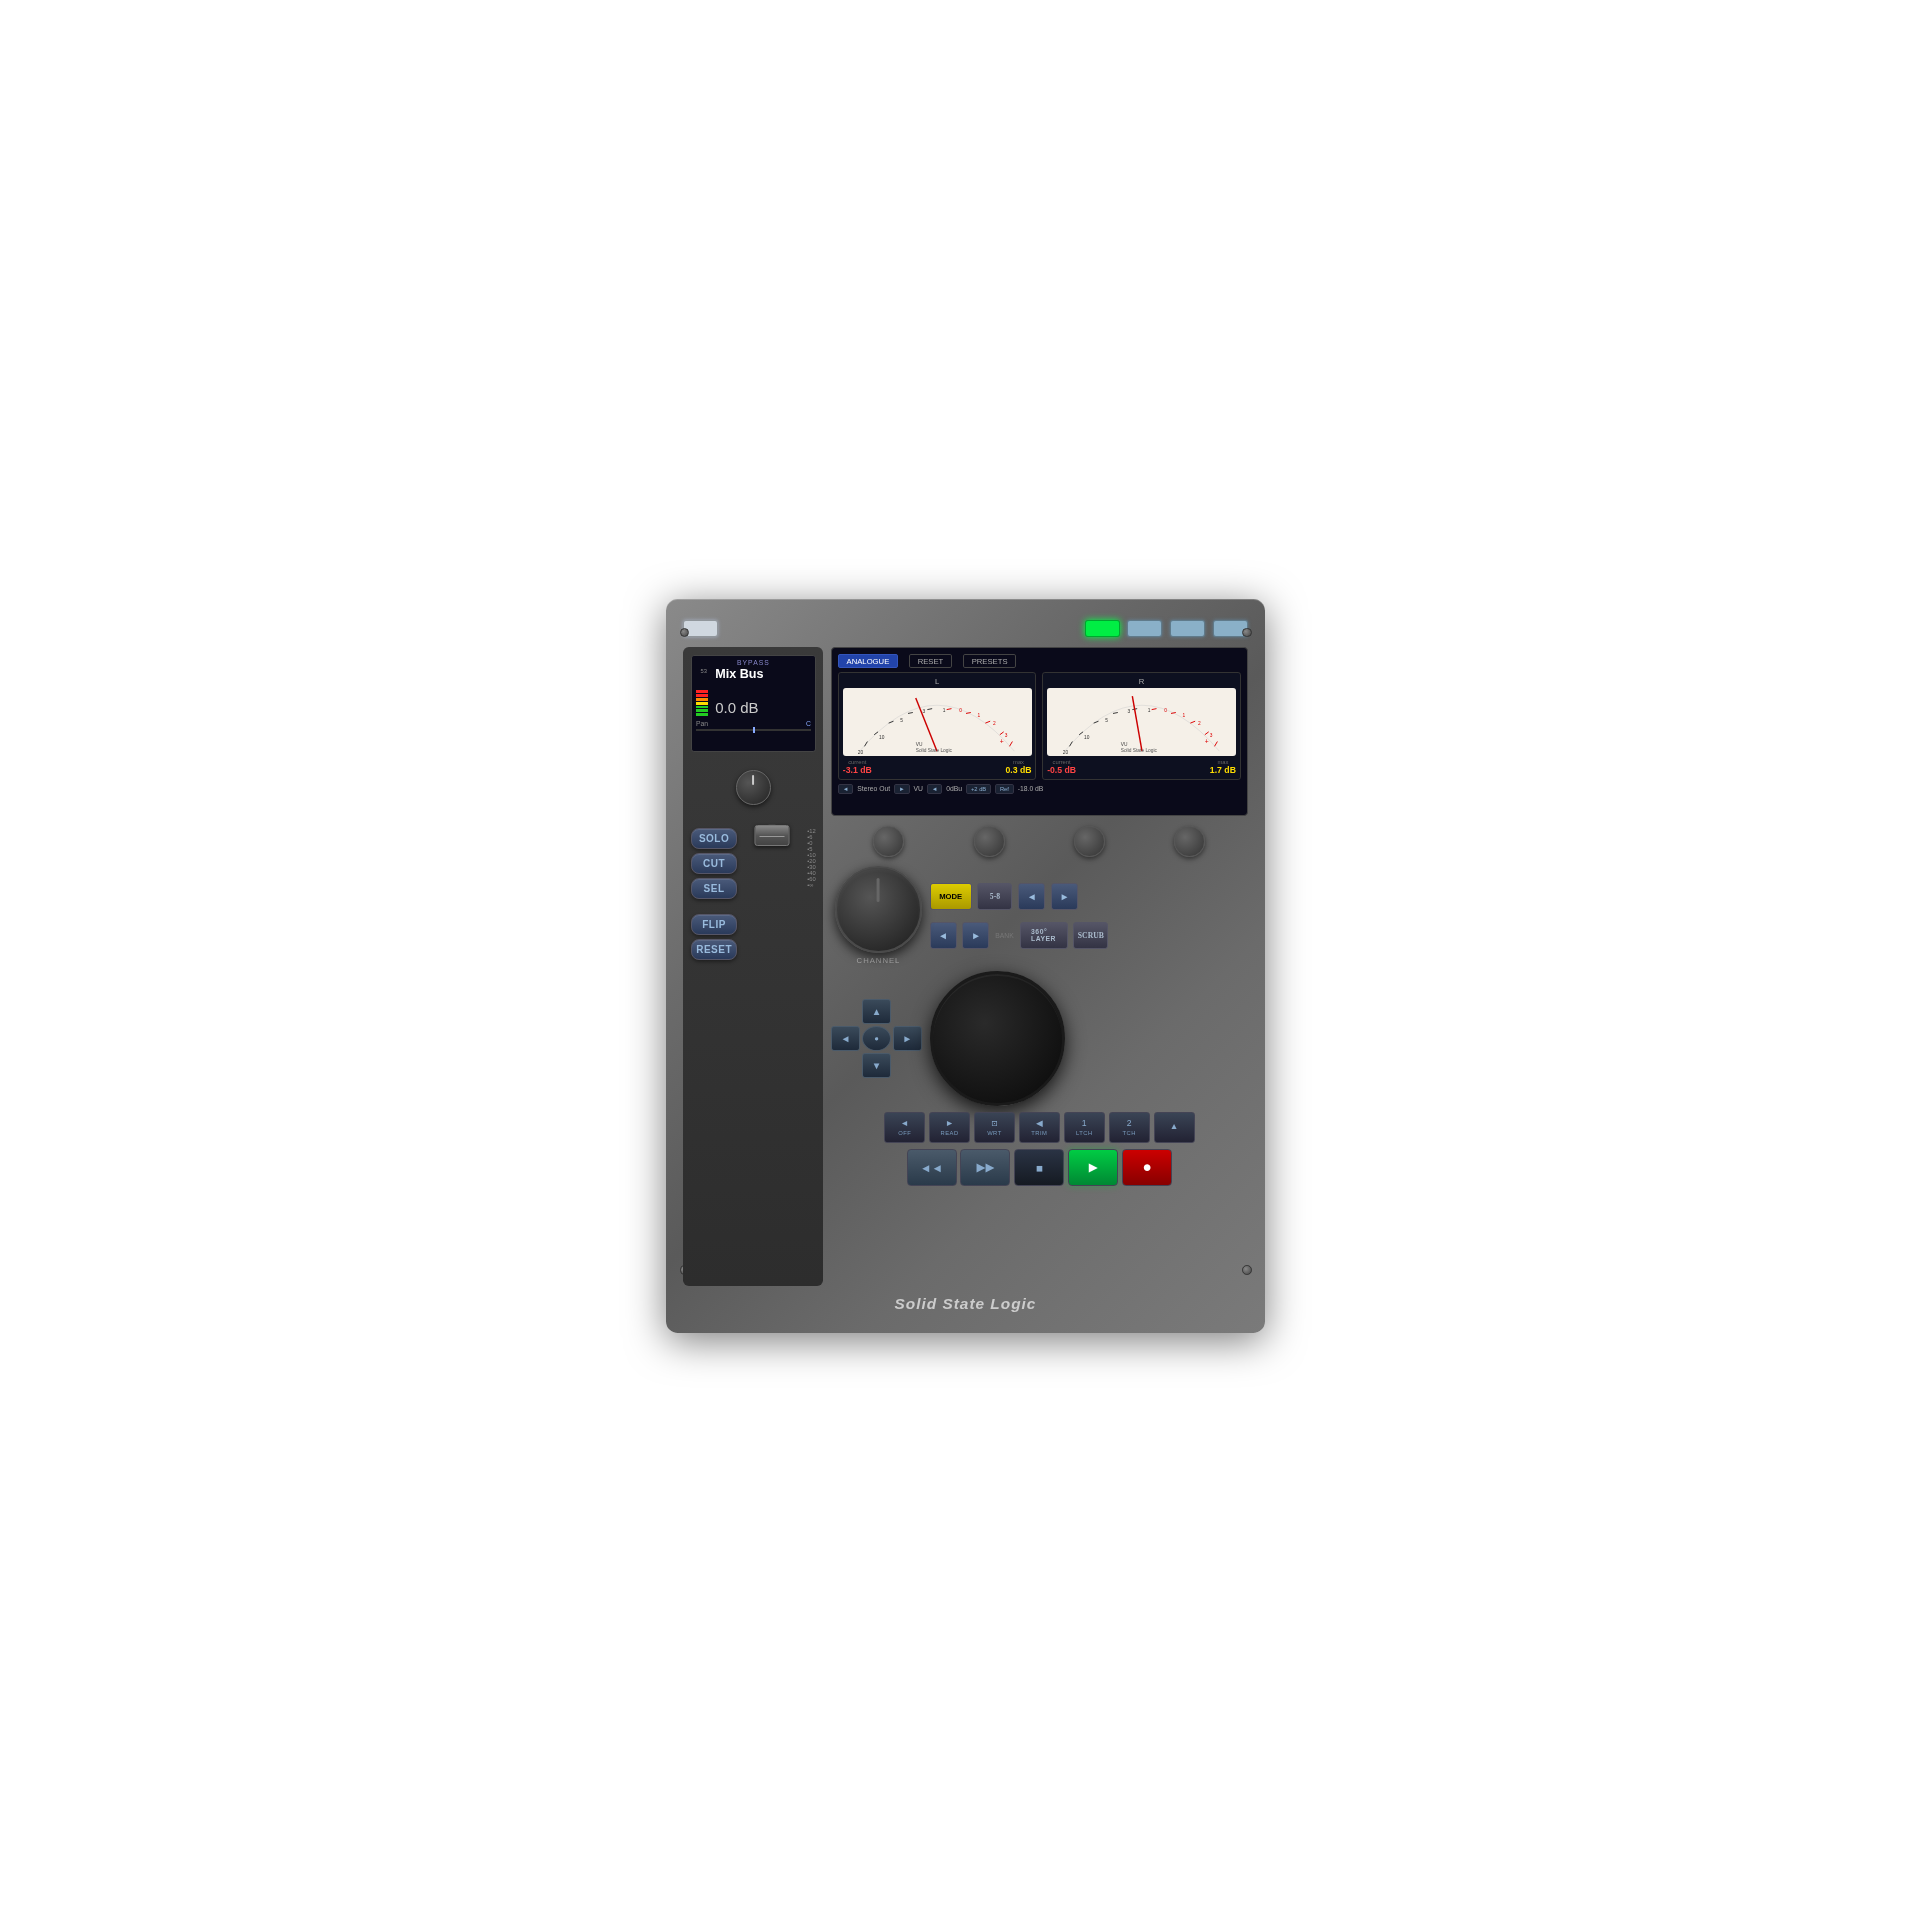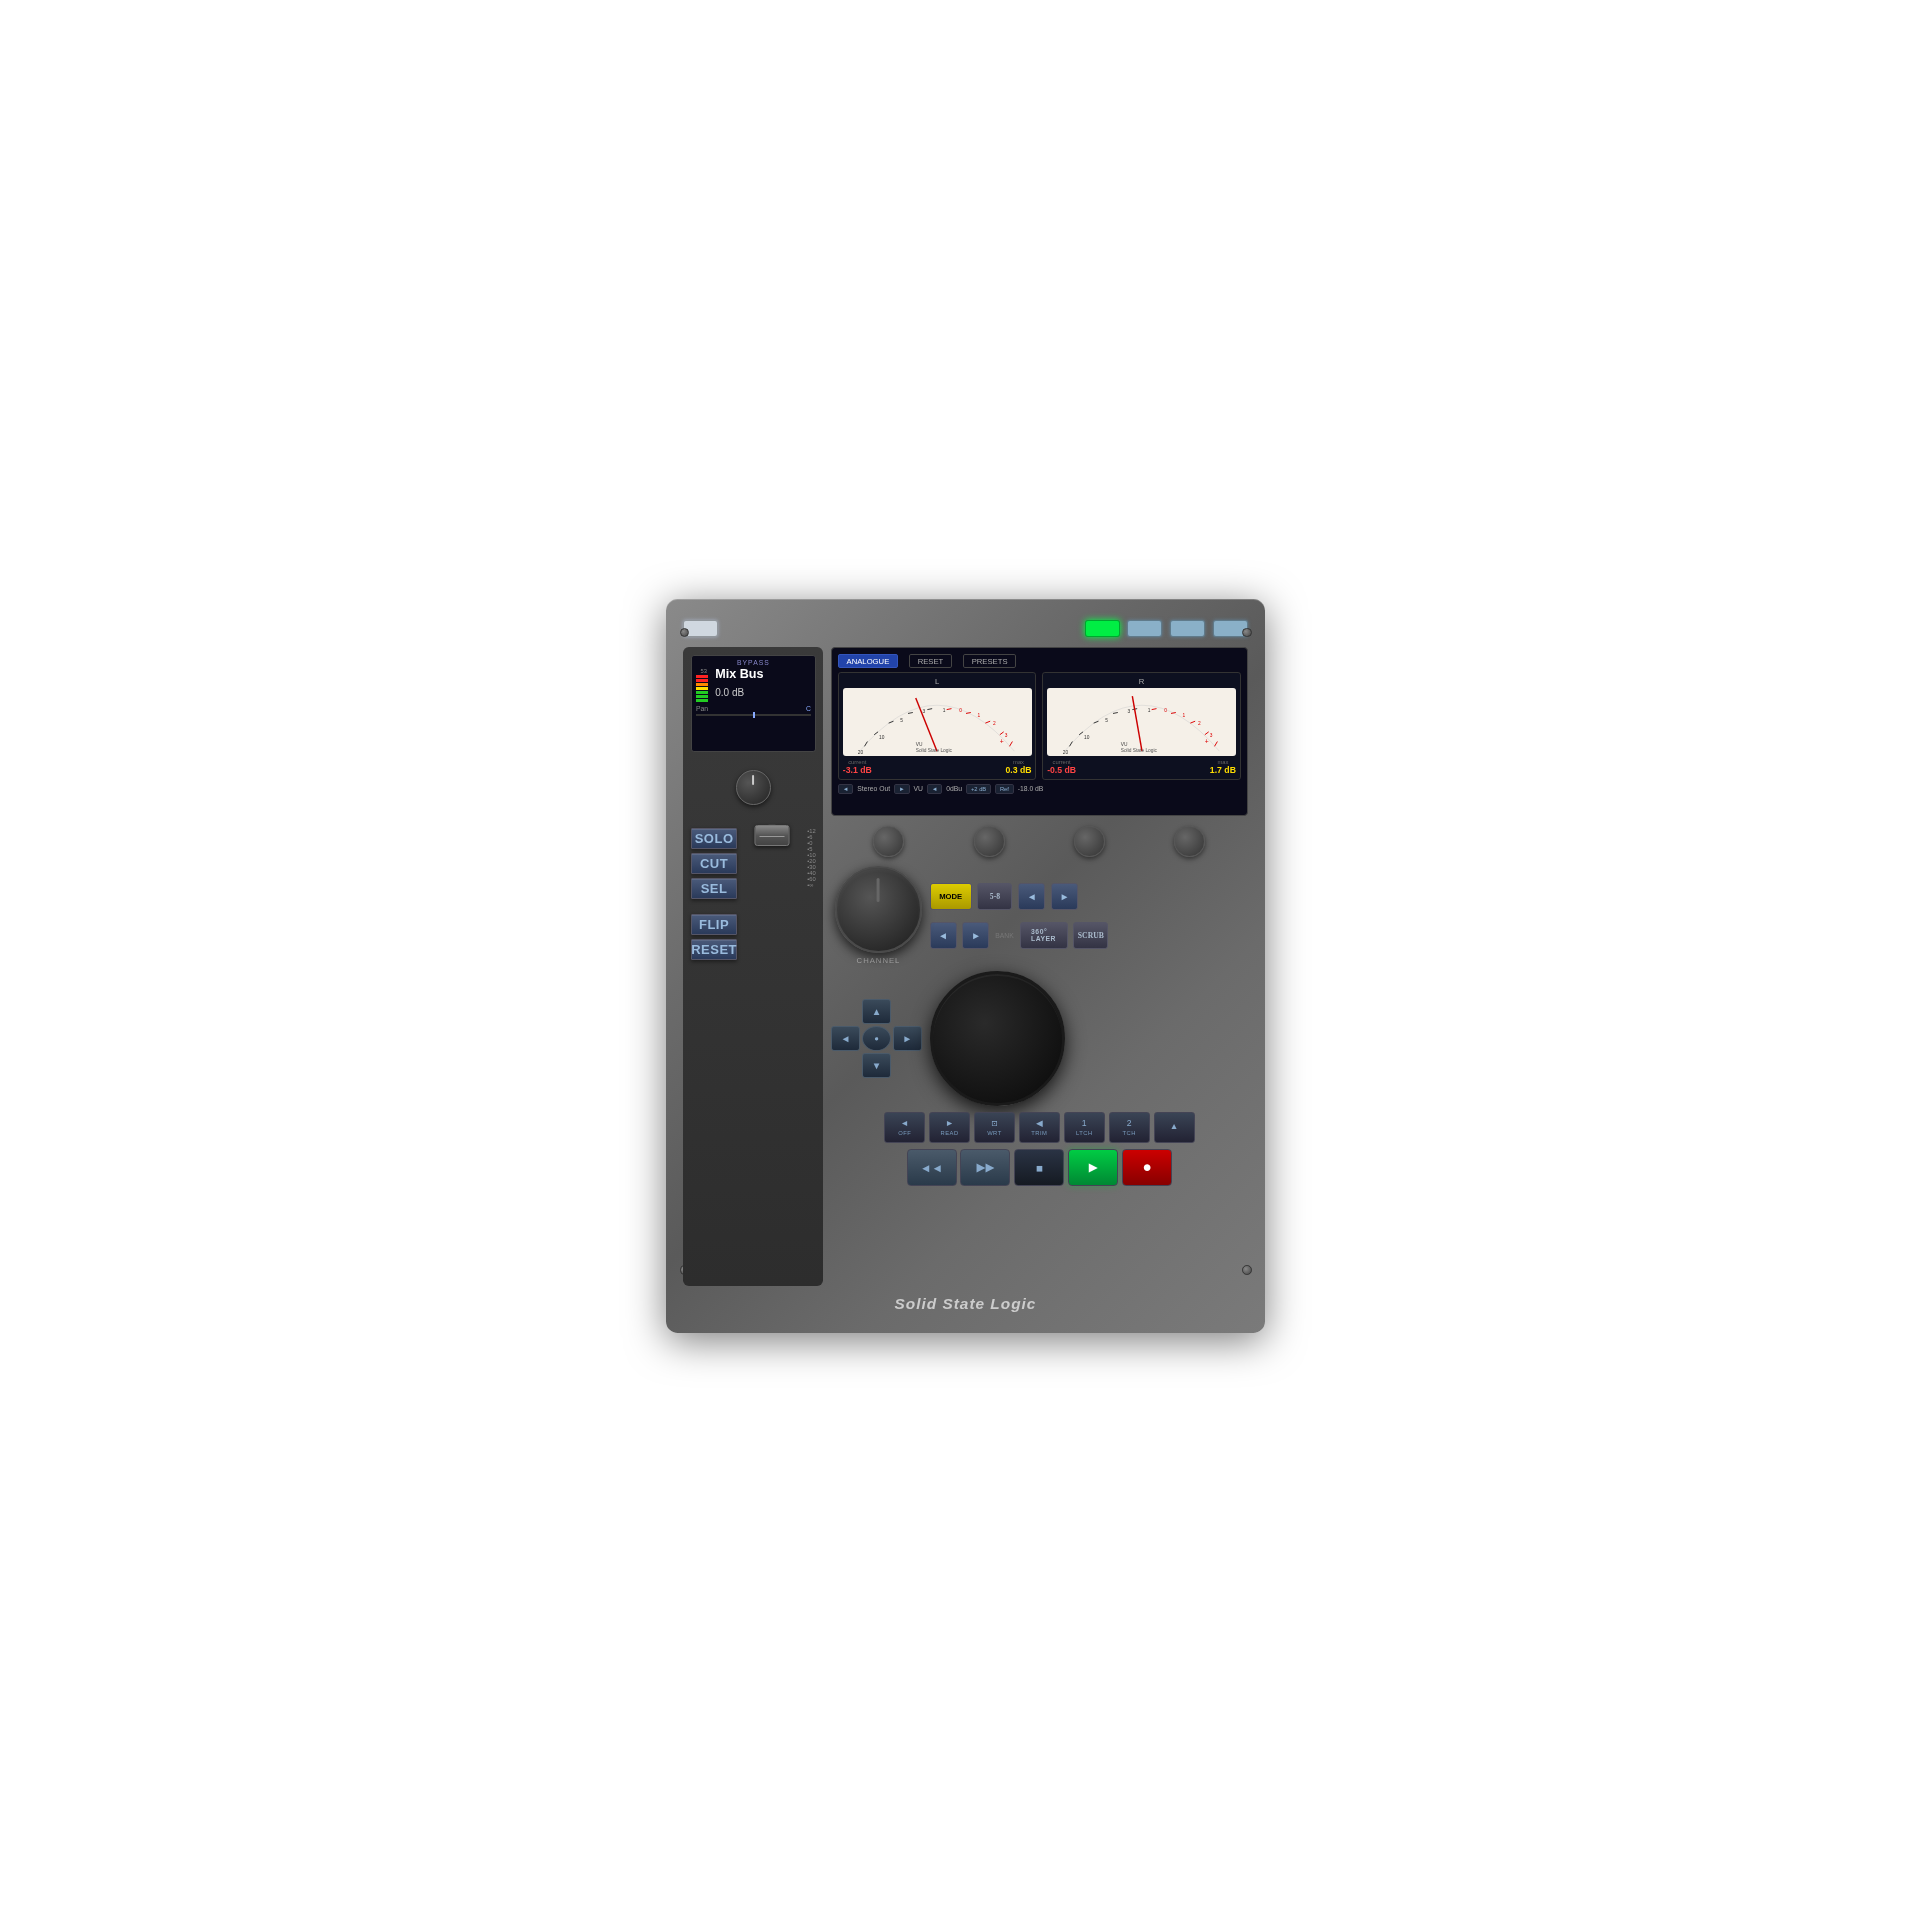--- a/index.html
+++ b/index.html
@@ -141,22 +141,22 @@
 
     .channel-name {
       color: #ffffff;
       font-size: 12.6px;
       font-weight: bold;
       line-height: 1.1;
     }
 
     .channel-db {
       color: #cccccc;
-      font-size: 10px;
-      margin-top: 5px;
+      font-size: 15px;
+      margin-top: 17px;
     }
 
     .pan-section {
       display: flex;
       justify-content: space-between;
       align-items: center;
       margin-top: 3.9px;
     }
 
     .pan-label { color: #888; font-size: 6.8px; }
@@ -206,23 +206,23 @@
       left: 50%;
       transform: translateX(-50%);
       border-radius: 1px;
     }
 
     .ch-btn {
       width: 46px;
       height: 21px;
       background: linear-gradient(180deg, #4a5a7a, #2a3a5a);
       border: 1px solid #556;
-      border-radius: 1px;
+      border-radius: 8px;
       color: #99bbdd;
-      font-size: 13px;
+      font-size: 10px;
       font-weight: bold;
       letter-spacing: 0.5px;
       cursor: pointer;
       display: flex;
       align-items: center;
       justify-content: center;
       box-shadow: inset 0 1px 0 rgba(255,255,255,0.1), 0 1.9px 3.9px rgba(0,0,0,0.4);
     }
 
     .fader-container {

